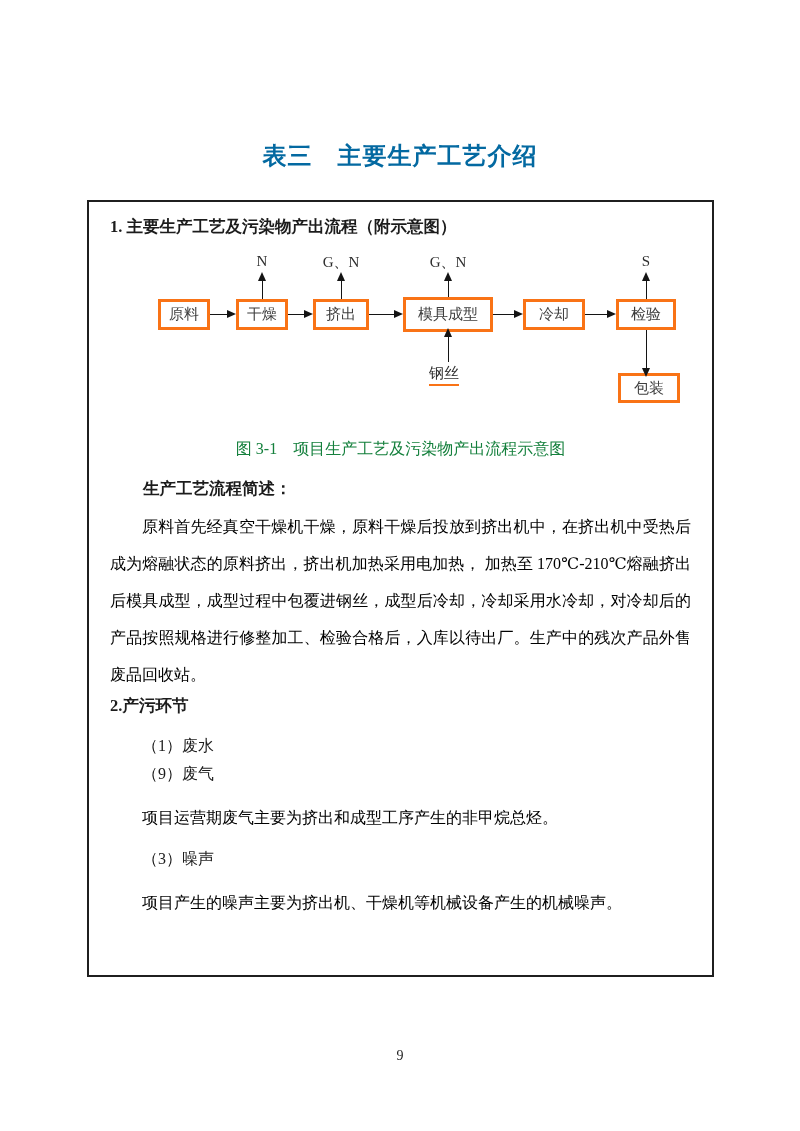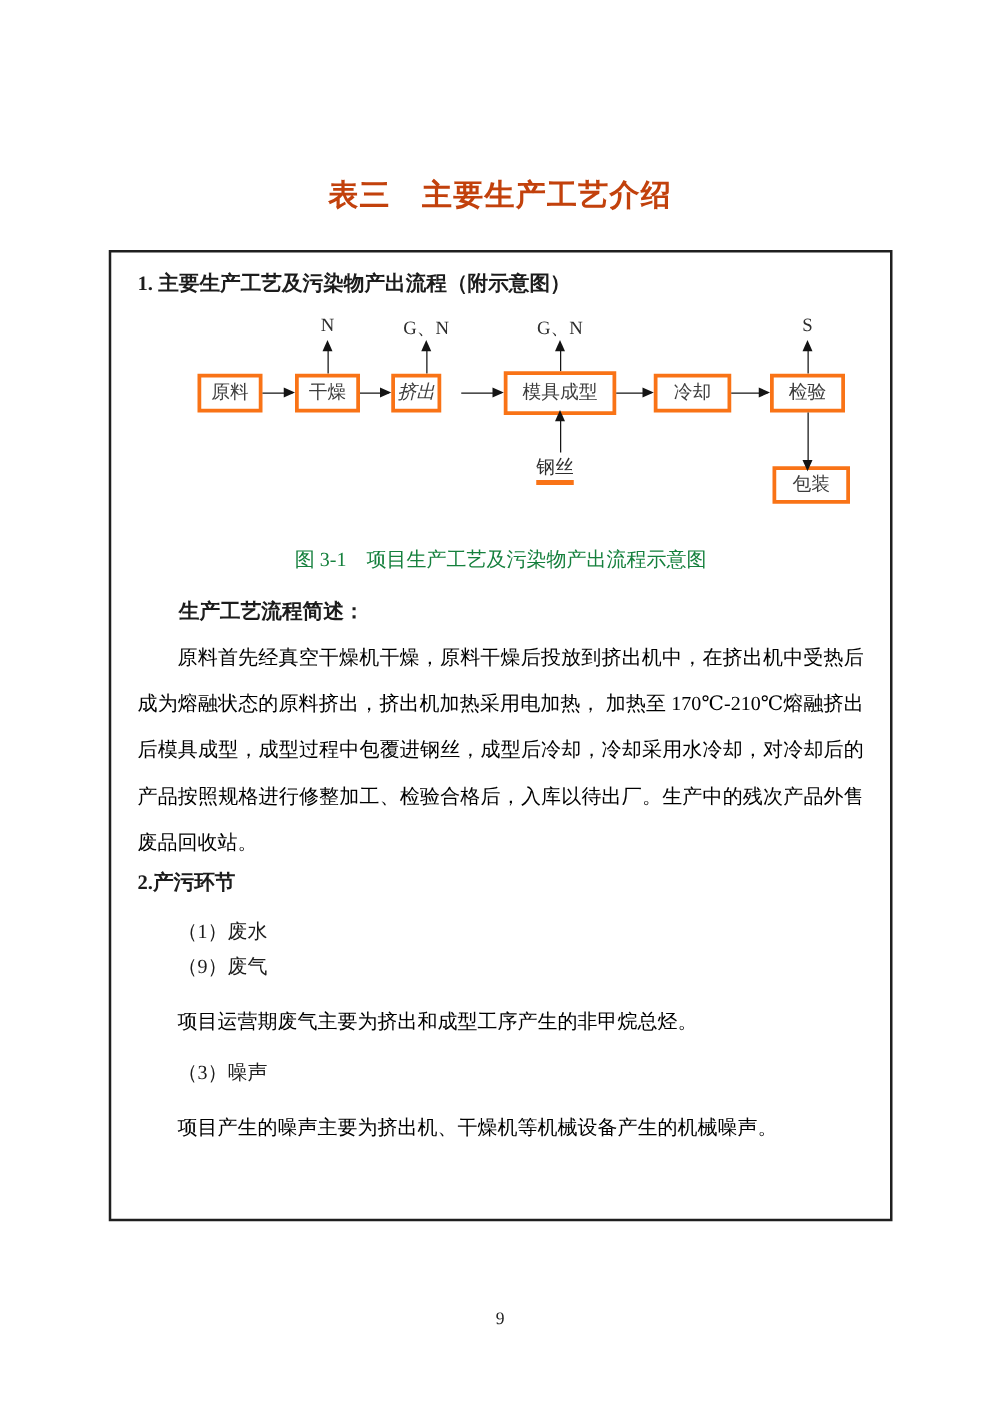--- a/index.html
+++ b/index.html
@@ -11,21 +11,21 @@
     color:#1c1c1c;
     overflow:hidden;
   }
   .title{
     margin:0;
     padding-top:140px;
     text-align:center;
     font-size:24px;
     font-weight:bold;
     letter-spacing:1px;
-    color:#c2410c;
+    color:#0369a1;
   }
   .frame{
     box-sizing:border-box;
     margin:28px auto 0 87px;
     width:627px;
     height:777px;
     border:2px solid #1f1f1f;
     padding:0 21px;
     overflow:hidden;
   }
@@ -50,21 +50,21 @@
     background:#fff;
     display:flex;align-items:center;justify-content:center;
     line-height:1;
   }
   .flabel{
     position:absolute;
     transform:translateX(-50%);
     white-space:nowrap;
     color:#2e2e2e;
   }
-  .u{border-bottom:4px solid #f97316;padding-bottom:1px;}
+  .u{border-bottom:2px solid #f97316;padding-bottom:1px;}
   .arrow-h{position:absolute;height:0;border-top:1px solid #141414;}
   .arrow-h::after{
     content:"";position:absolute;right:-2px;top:-5px;
     border-left:9px solid #141414;
     border-top:4.5px solid transparent;
     border-bottom:4.5px solid transparent;
   }
   .arrow-up{position:absolute;width:0;border-left:1px solid #141414;}
   .arrow-up::before{
     content:"";position:absolute;top:-8px;left:-5px;
@@ -141,21 +141,21 @@
       <div class="arrow-up" style="left:231px;top:28px;height:19px;"></div>
       <div class="arrow-up" style="left:338px;top:28px;height:19px;"></div>
       <div class="arrow-up" style="left:536px;top:28px;height:19px;"></div>
 
       <div class="fbox" style="left:48px;top:47px;width:52px;height:31px;">
           <span>原料</span>
         </div>
       <div class="fbox" style="left:126px;top:47px;width:52px;height:31px;">
           <span>干燥</span>
         </div>
-      <div class="fbox" style="left:203px;top:47px;width:40px;height:31px;font-style:italic;">
+      <div class="fbox" style="left:203px;top:47px;width:56px;height:31px;">
           <span>挤出</span>
         </div>
       <div class="fbox" style="left:293px;top:45px;width:90px;height:35px;">
           <span>模具成型</span>
         </div>
       <div class="fbox" style="left:413px;top:47px;width:62px;height:31px;">
           <span>冷却</span>
         </div>
       <div class="fbox" style="left:506px;top:47px;width:60px;height:31px;justify-content:center;">
           <span>检验</span>

